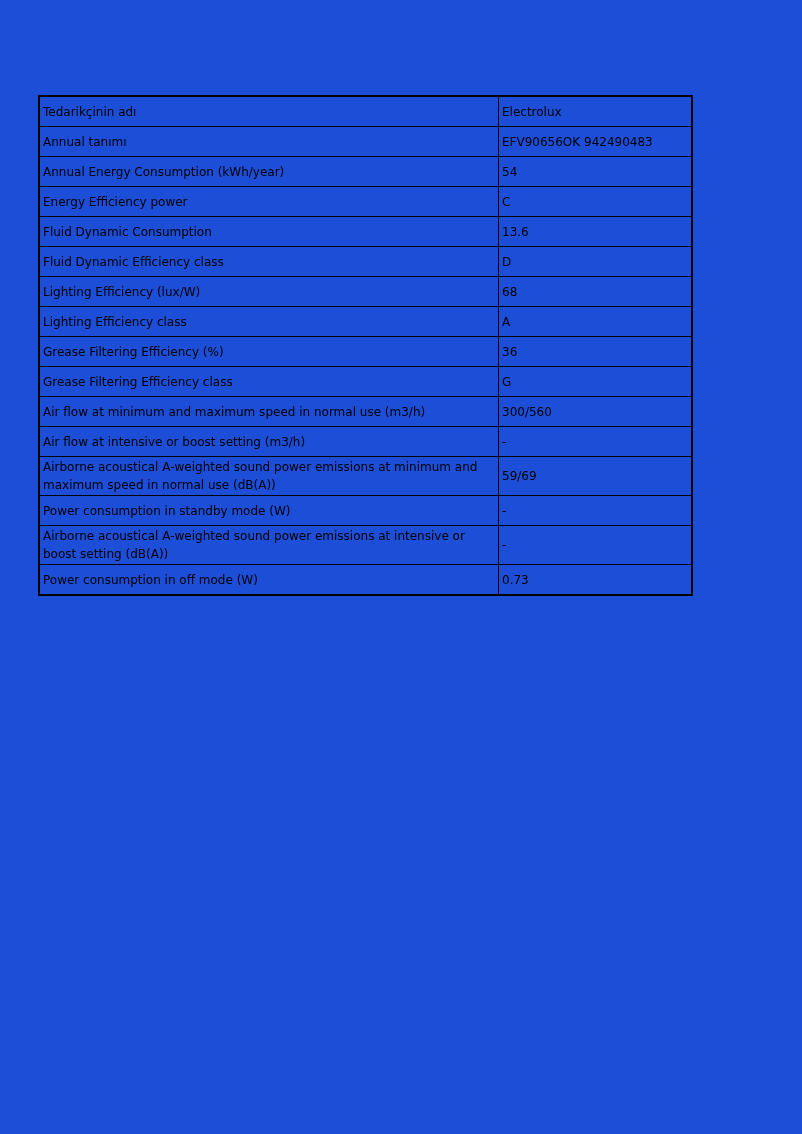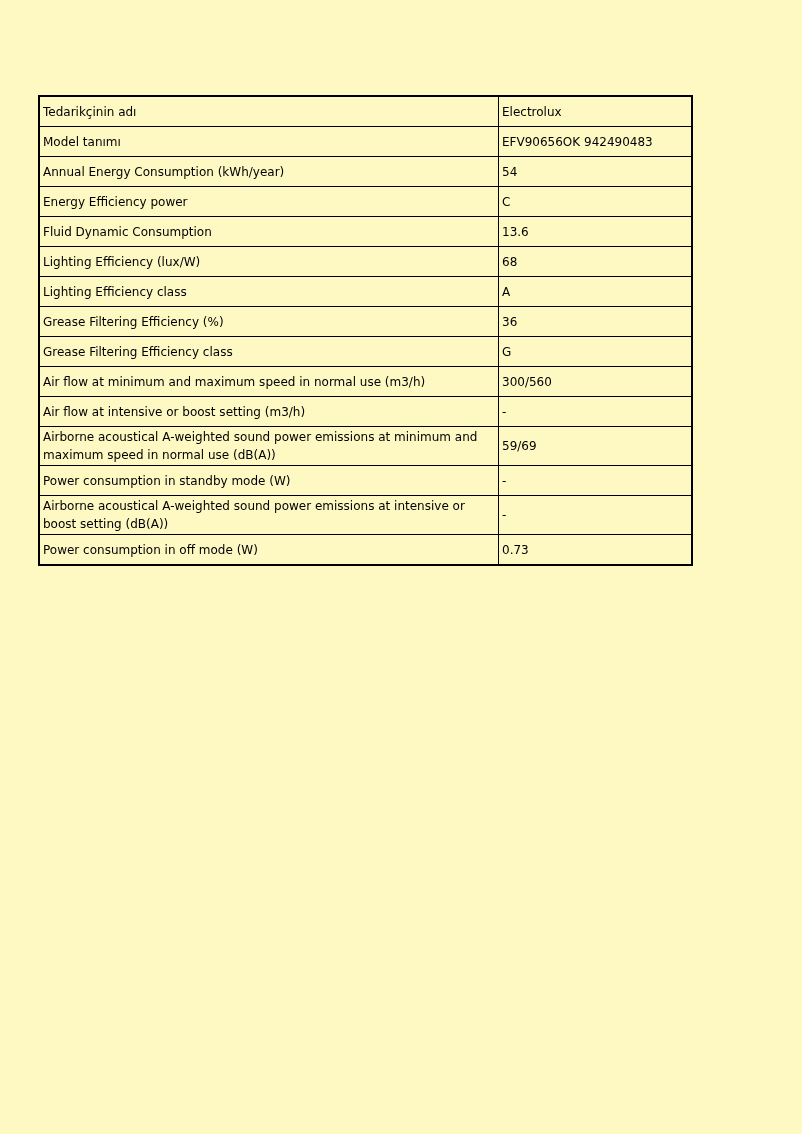--- a/index.html
+++ b/index.html
@@ -5,21 +5,21 @@
   html, body {
     margin: 0;
     padding: 0;
     background: #ffffff;
     font-family: "DejaVu Sans", "Liberation Sans", sans-serif;
   }
   .page {
     position: relative;
     width: 802px;
     height: 1134px;
-    background: #fef9c3;
+    background: #1d4ed8;
     overflow: hidden;
   }
   table.spec {
     position: absolute;
     left: 38px;
     top: 95px;
     width: 638px;
     border-collapse: collapse;
     table-layout: fixed;
     border: 2px solid #000000;
@@ -42,34 +42,38 @@
 <body>
 
 <div class="page">
   <table class="spec">
     <tbody>
         <tr>
           <td class="label-col">Tedarikçinin adı</td>
           <td class="value-col">Electrolux</td>
         </tr>
         <tr>
-          <td class="label-col">Model tanımı</td>
+          <td class="label-col">Annual tanımı</td>
           <td class="value-col">EFV90656OK 942490483</td>
         </tr>
         <tr>
           <td class="label-col">Annual Energy Consumption (kWh/year)</td>
           <td class="value-col">54</td>
         </tr>
         <tr>
           <td class="label-col">Energy Efficiency power</td>
           <td class="value-col">C</td>
         </tr>
         <tr>
           <td class="label-col">Fluid Dynamic Consumption</td>
           <td class="value-col">13.6</td>
+        </tr>
+        <tr>
+          <td class="label-col">Fluid Dynamic Efficiency class</td>
+          <td class="value-col">D</td>
         </tr>
         <tr>
           <td class="label-col">Lighting Efficiency (lux/W)</td>
           <td class="value-col">68</td>
         </tr>
         <tr>
           <td class="label-col">Lighting Efficiency class</td>
           <td class="value-col">A</td>
         </tr>
         <tr>

